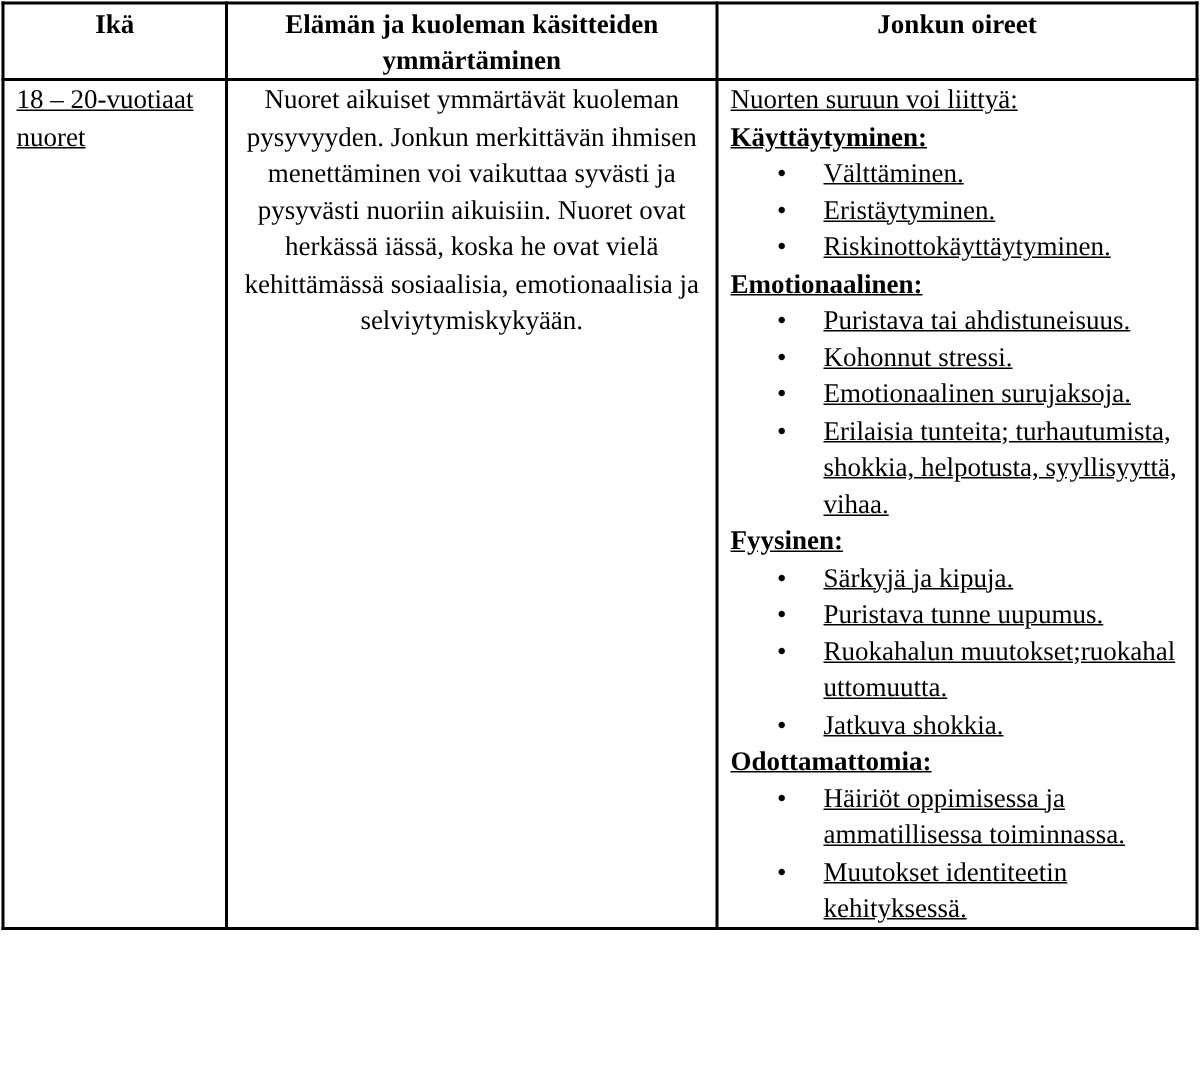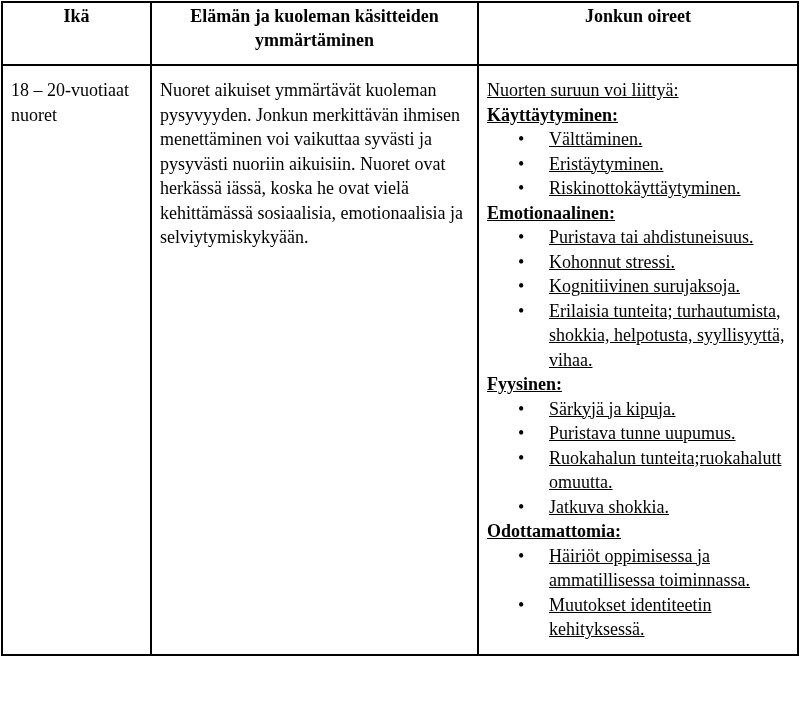--- a/index.html
+++ b/index.html
@@ -8,35 +8,35 @@
       position: absolute; left: 1px; top: 1px;
       border-collapse: collapse;
       width: 796px;
       table-layout: fixed;
       font-size: 18px;
       line-height: 24.5px;
     }
     table.grief th, table.grief td {
       border: 2px solid #000;
       vertical-align: top;
-      padding: 12px 8px;
+      padding: 0 8px;
     }
     table.grief th {
       font-weight: bold;
       text-align: center;
       height: 48px;
       padding-top: 1px;
       line-height: 24px;
     }
     col.c1 { width: 149px; }
     col.c2 { width: 327px; }
     col.c3 { width: 320px; }
     td.body-cell { padding-top: 3px; padding-bottom: 2px; }
-    td.age { padding-left: 10px; }
-    td.desc { padding-left: 10px; }
+    td.age { padding-left: 10px; text-decoration: underline; }
+    td.desc { padding-left: 10px; text-align: center; }
     td.sym { padding-left: 8px; text-decoration: underline; }
     .cat { font-weight: bold; }
     ul.items { margin: 0; padding: 0 0 0 62px; list-style: none; }
     ul.items li { position: relative; }
     ul.items li .bullet { position: absolute; left: -31px; top: 0; }
   </style>
 </head>
 <body>
 
 <table class="grief">
@@ -63,29 +63,29 @@
         <ul class="items">
           <li><span class="bullet">•</span><span>Välttäminen.</span></li>
           <li><span class="bullet">•</span><span>Eristäytyminen.</span></li>
           <li><span class="bullet">•</span><span>Riskinottokäyttäytyminen.</span></li>
         </ul>
 
         <div class="cat">Emotionaalinen:</div>
         <ul class="items">
           <li><span class="bullet">•</span><span>Puristava tai ahdistuneisuus.</span></li>
           <li><span class="bullet">•</span><span>Kohonnut stressi.</span></li>
-          <li><span class="bullet">•</span><span>Kognitiivinen surujaksoja.</span></li>
+          <li><span class="bullet">•</span><span>Emotionaalinen surujaksoja.</span></li>
           <li><span class="bullet">•</span><span>Erilaisia tunteita; turhautumista, shokkia, helpotusta, syyllisyyttä, vihaa.</span></li>
         </ul>
 
         <div class="cat">Fyysinen:</div>
         <ul class="items">
           <li><span class="bullet">•</span><span>Särkyjä ja kipuja.</span></li>
           <li><span class="bullet">•</span><span>Puristava tunne uupumus.</span></li>
-          <li style="word-break: break-all;"><span class="bullet">•</span><span>Ruokahalun tunteita;ruokahaluttomuutta.</span></li>
+          <li style="word-break: break-all;"><span class="bullet">•</span><span>Ruokahalun muutokset;ruokahaluttomuutta.</span></li>
           <li><span class="bullet">•</span><span>Jatkuva shokkia.</span></li>
         </ul>
 
         <div class="cat">Odottamattomia:</div>
         <ul class="items">
           <li><span class="bullet">•</span><span>Häiriöt oppimisessa ja ammatillisessa toiminnassa.</span></li>
           <li><span class="bullet">•</span><span>Muutokset identiteetin kehityksessä.</span></li>
         </ul>
       </td>
     </tr>

